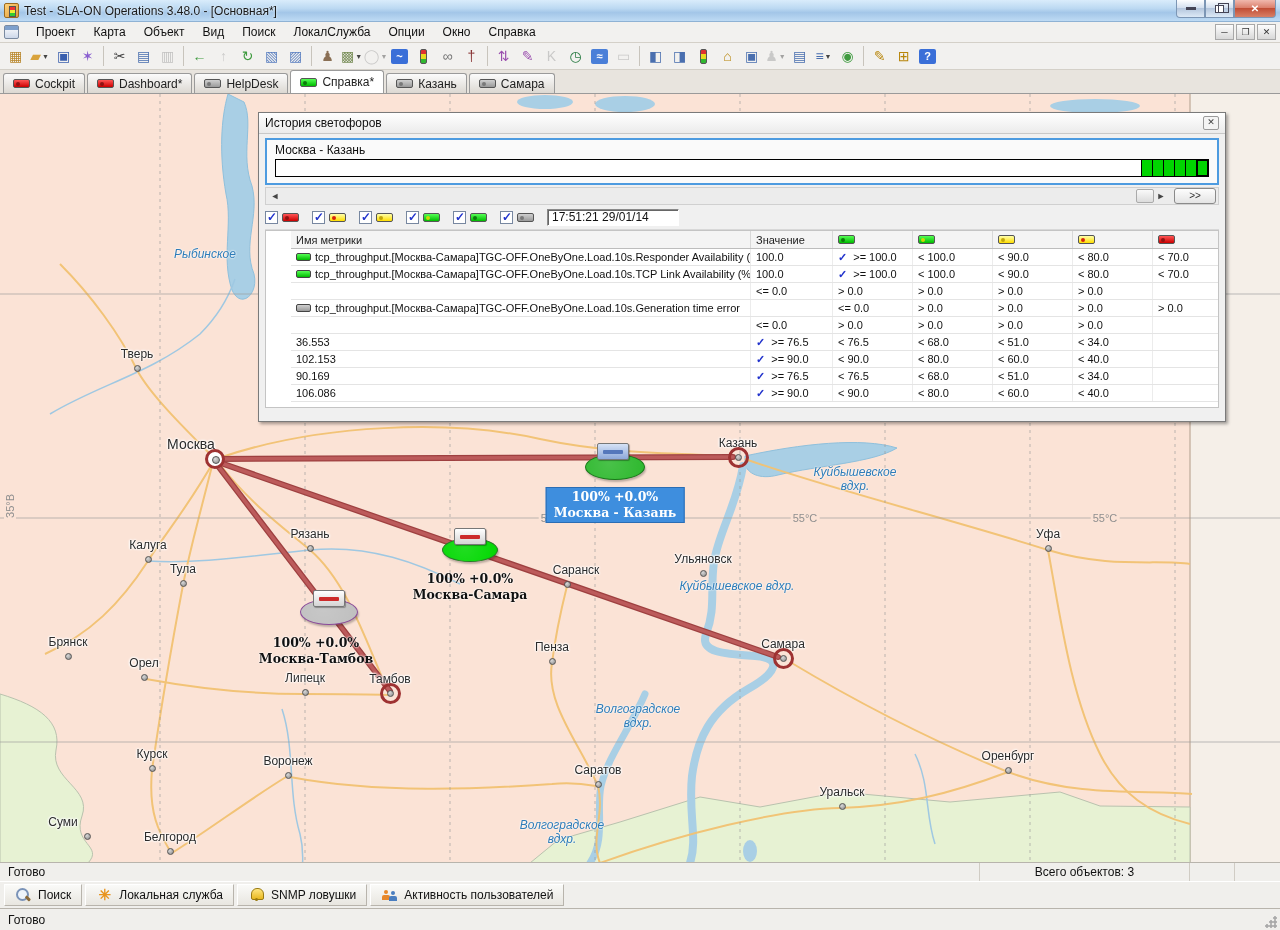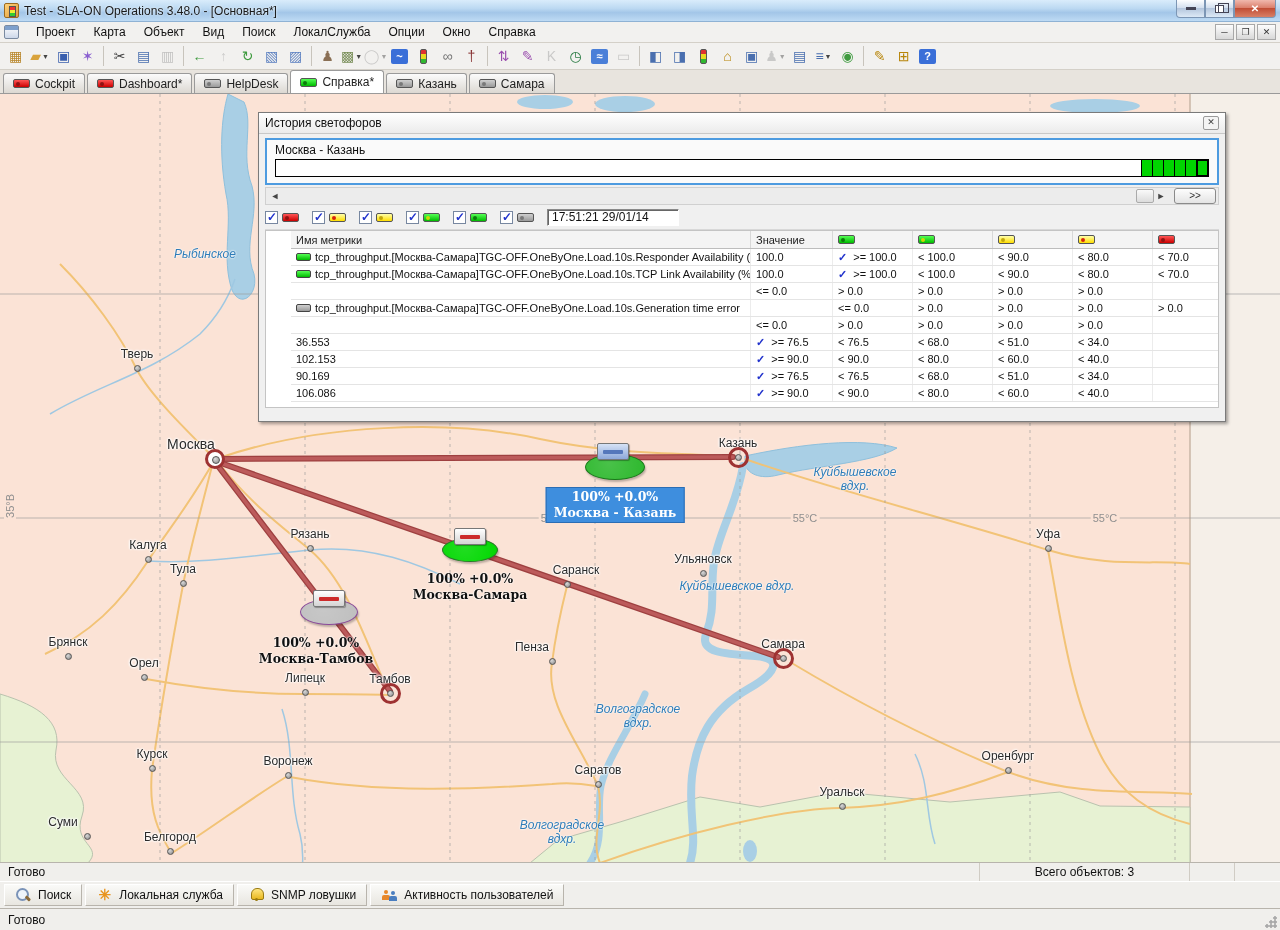--- a/index.html
+++ b/index.html
@@ -450,21 +450,21 @@
       <div class="citylabel" style="left: 152px; top: 653px;">Курск</div>
       <div class="citydot" style="left: 83.5px; top: 738.5px;"></div>
       <div class="citylabel" style="left: 63px; top: 721px;">Суми</div>
       <div class="citydot" style="left: 166.5px; top: 753.5px;"></div>
       <div class="citylabel" style="left: 170px; top: 736px;">Белгород</div>
       <div class="citydot" style="left: 284.5px; top: 677.5px;"></div>
       <div class="citylabel" style="left: 288px; top: 660px;">Воронеж</div>
       <div class="citydot" style="left: 301.5px; top: 594.5px;"></div>
       <div class="citylabel" style="left: 305px; top: 577px;">Липецк</div>
       <div class="citydot" style="left: 548.5px; top: 563.5px;"></div>
-      <div class="citylabel" style="left: 532px; top: 546px;">Пенза</div>
+      <div class="citylabel" style="left: 552px; top: 546px;">Пенза</div>
       <div class="citydot" style="left: 563.5px; top: 486.5px;"></div>
       <div class="citylabel" style="left: 576px; top: 469px;">Саранск</div>
       <div class="citydot" style="left: 699.5px; top: 475.5px;"></div>
       <div class="citylabel" style="left: 703px; top: 458px;">Ульяновск</div>
       <div class="citydot" style="left: 1044.5px; top: 450.5px;"></div>
       <div class="citylabel" style="left: 1048px; top: 433px;">Уфа</div>
       <div class="citydot" style="left: 1004.5px; top: 672.5px;"></div>
       <div class="citylabel" style="left: 1008px; top: 655px;">Оренбург</div>
       <div class="citydot" style="left: 838.5px; top: 708.5px;"></div>
       <div class="citylabel" style="left: 842px; top: 691px;">Уральск</div>

